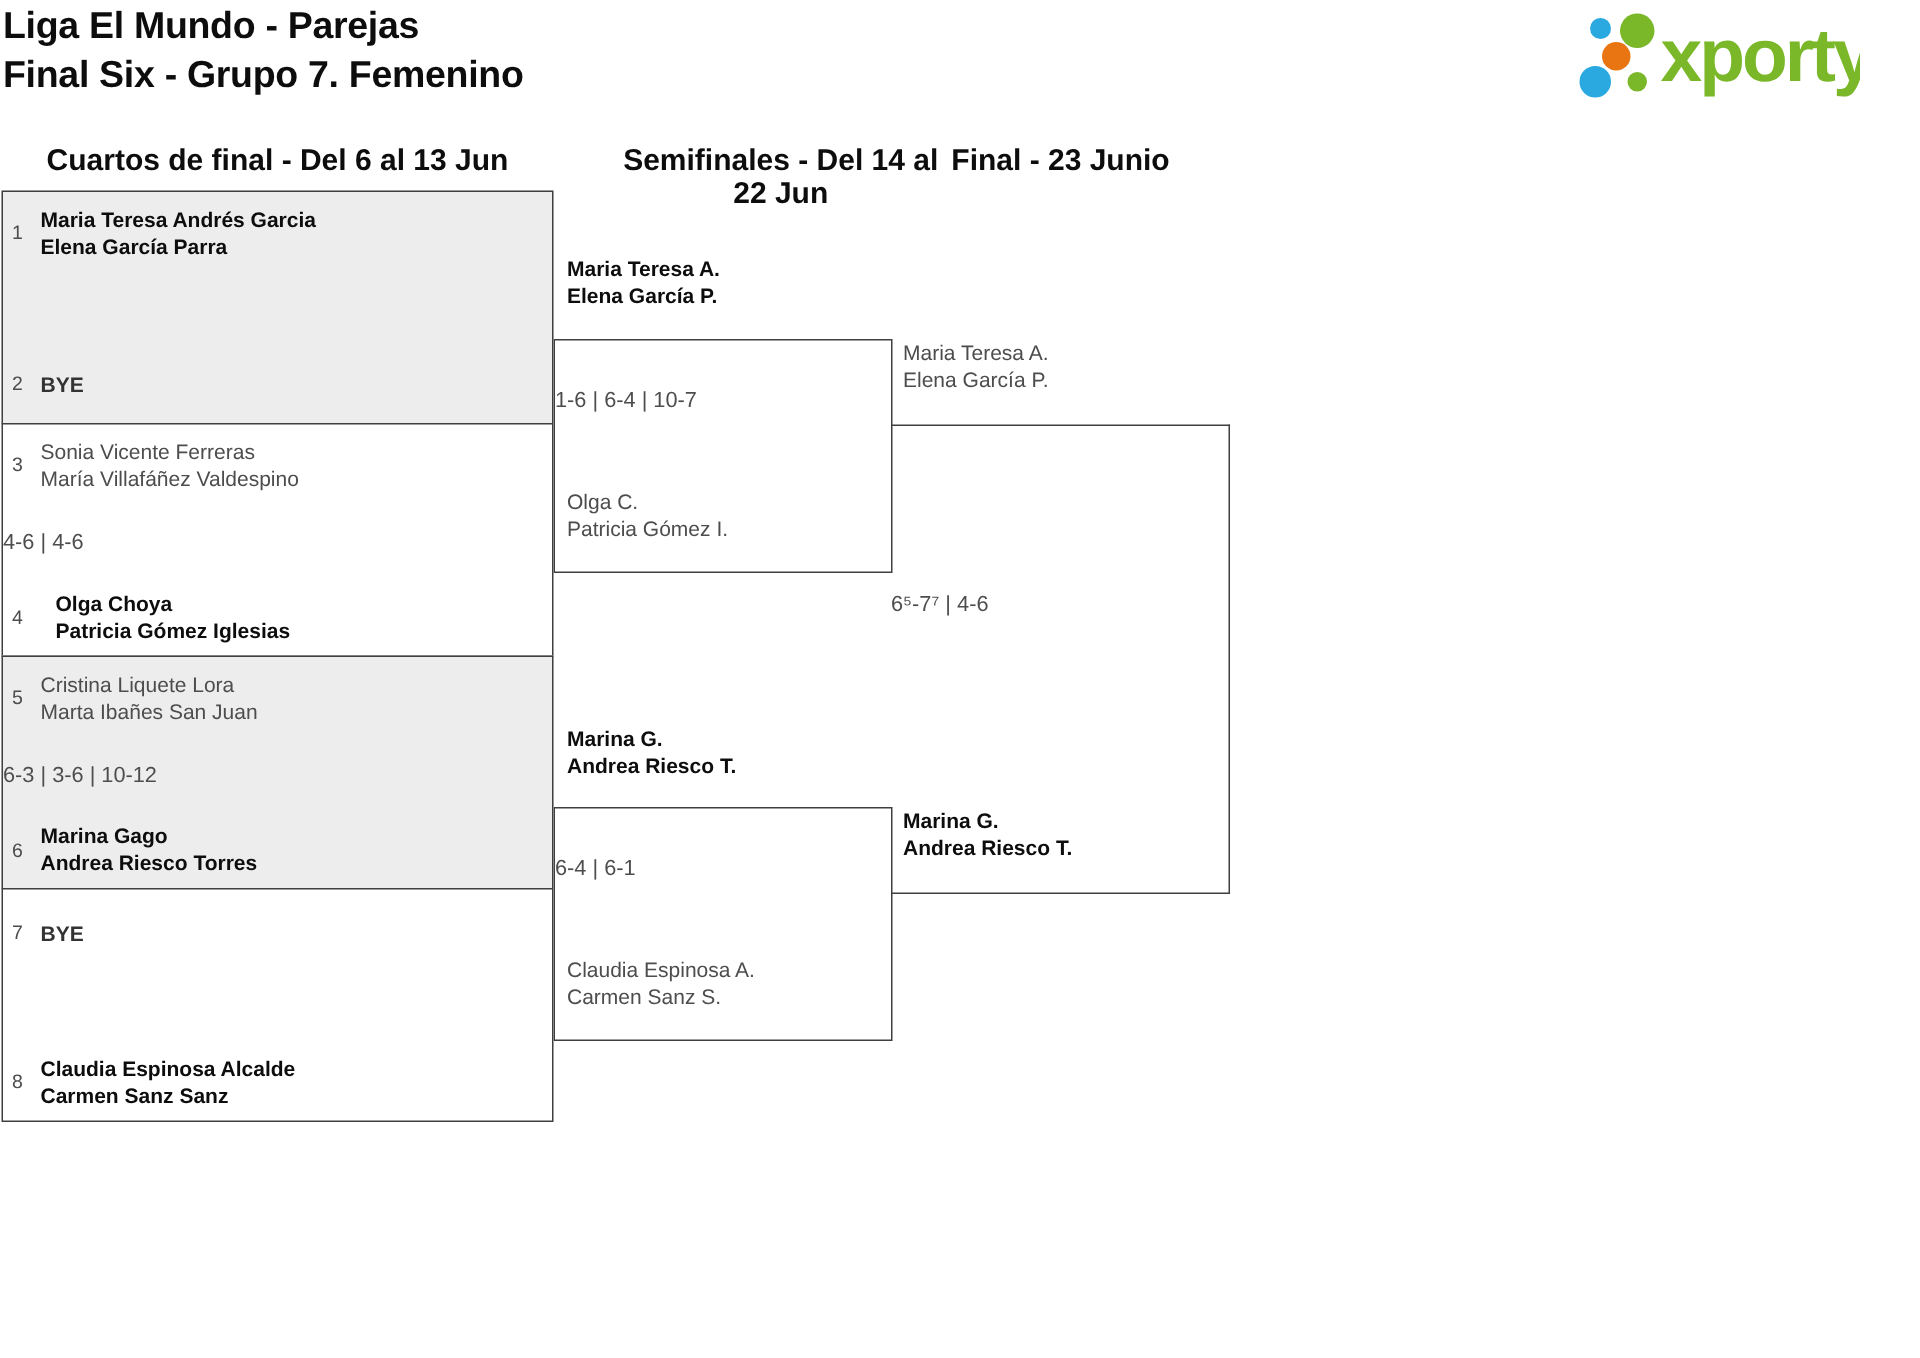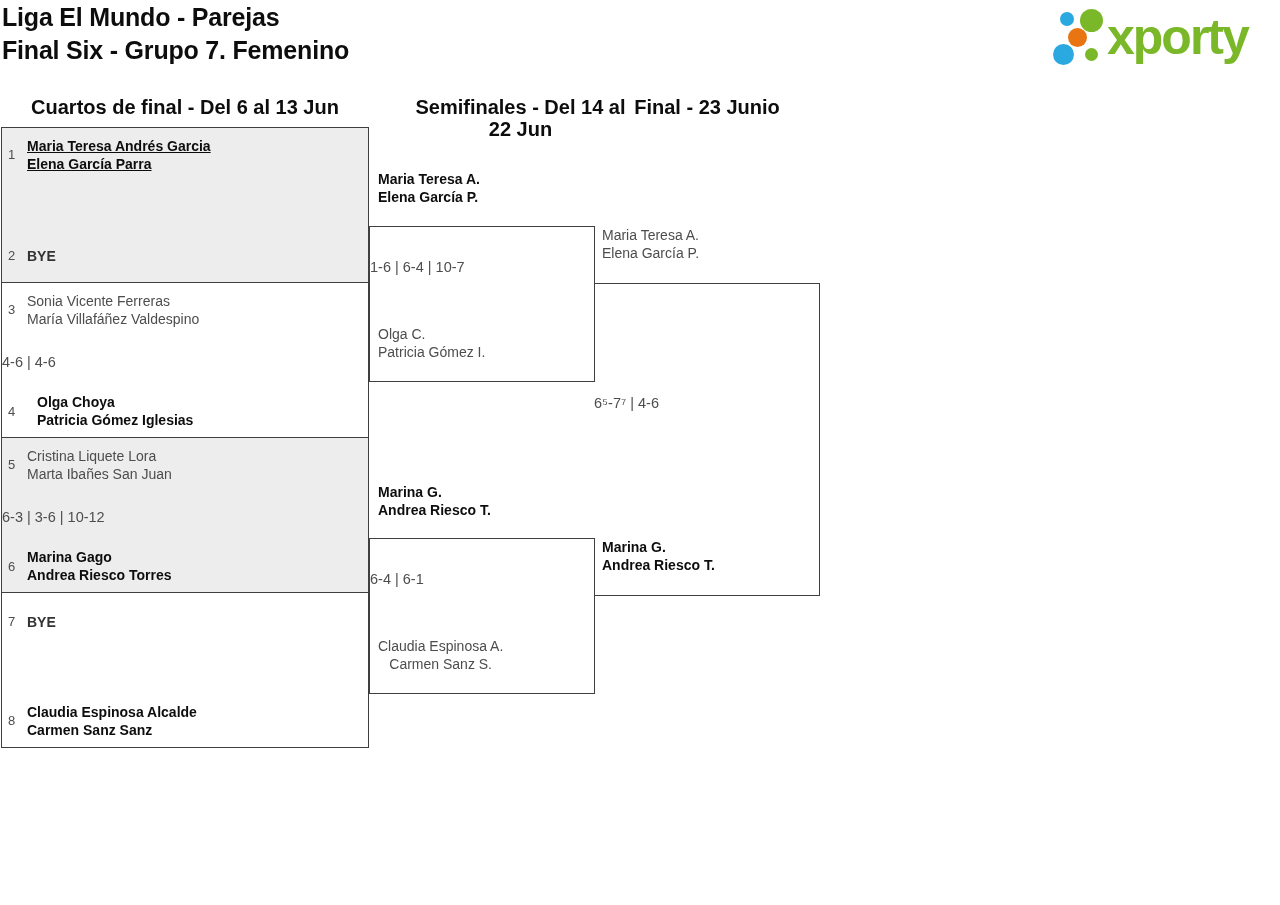--- a/index.html
+++ b/index.html
@@ -1,18 +1,18 @@
 <!DOCTYPE html>
 <html><head>
 <meta charset="utf-8">
 <style>
   html,body { margin:0; padding:0; background:#fff; }
   .page {
     position:relative; width:1240px; height:905px; background:#ffffff;
-    font-family:"Liberation Sans", sans-serif; color:#111; overflow:hidden;padding-left:16px;
+    font-family:"Liberation Sans", sans-serif; color:#111; overflow:hidden;
   }
   .title { position:absolute; left:2px; top:1px; font-size:25px; font-weight:800;
            line-height:33px; letter-spacing:-0.2px; color:#0d0d0d; }
   
   .logo { position:absolute; left:1045px; top:0; width:235px; height:75px; }
   .dot { position:absolute; border-radius:50%; }
   .dot.d1 { left:15px; top:12px; width:14px; height:14px; background:#29a9e0; }
   .dot.d2 { left:35px; top:9px;  width:23px; height:23px; background:#7ab829; }
   .dot.d3 { left:23px; top:28px; width:19px; height:19px; background:#e87511; }
   .dot.d4 { left:8px;  top:44px; width:21px; height:21px; background:#29a9e0; }
@@ -59,21 +59,21 @@
     <span class="dot d5"></span>
     <span class="logo-text">xporty</span>
   </div>
 
   <div class="round-header rh-qf">Cuartos de final - Del 6 al 13 Jun</div>
   <div class="round-header rh-sf">Semifinales - Del 14 al 22 Jun</div>
   <div class="round-header rh-f">Final - 23 Junio</div>
 
   <div class="box qf alt" style="top:127px;">
     <span class="seed" style="top:19px;">1</span>
-    <div class="name-block winner" style="left:25px;top:10px;text-decoration:underline;">
+    <div class="name-block winner" style="left:25px;top:10px;">
       <div>Maria Teresa Andrés Garcia</div>
       <div>Elena García Parra</div>
     </div>
     <span class="seed" style="top:120px;">2</span>
     <div class="name-block bye" style="left:25px;top:120px;">
       <div>BYE</div>
     </div>
   </div>
 
   <div class="box qf" style="top:282px;">
@@ -127,21 +127,21 @@
       <div>Patricia Gómez I.</div>
     </div>
   </div>
 
   <div class="box sf" style="top:538px;">
     <div class="name-block winner" style="left:8px;top:-55px;">
       <div>Marina G.</div>
       <div>Andrea Riesco T.</div>
     </div>
     <div class="score" style="top:31px;">6-4 | 6-1</div>
-    <div class="name-block loser" style="left:8px;top:99px;text-align:center;">
+    <div class="name-block loser" style="left:8px;top:99px;">
       <div>Claudia Espinosa A.</div>
       <div>Carmen Sanz S.</div>
     </div>
   </div>
 
   <div class="box final-box">
     <div class="name-block loser" style="left:8px;top:-57px;">
       <div>Maria Teresa A.</div>
       <div>Elena García P.</div>
     </div>

